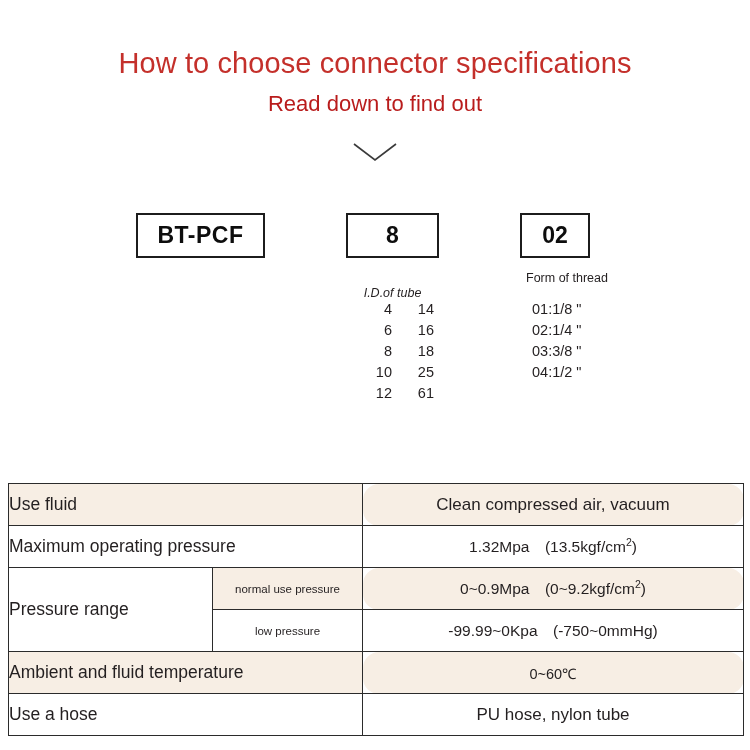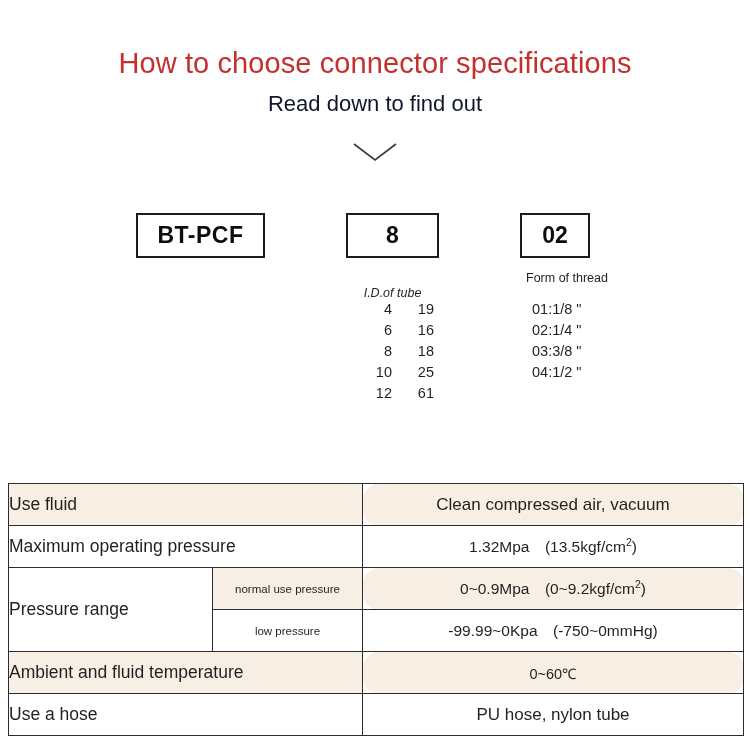--- a/index.html
+++ b/index.html
@@ -30,21 +30,21 @@
     white-space: nowrap;
   }
   .subtitle {
     position: absolute;
     left: 0;
     top: 91px;
     width: 750px;
     text-align: center;
     font-size: 22px;
     font-weight: 400;
-    color: #0f172a;
+    color: #b91c1c;
     white-space: nowrap;
   }
 
   
   .chevron {
     position: absolute;
     left: 352px;
     top: 141px;
     width: 46px;
     height: 22px;
@@ -159,21 +159,21 @@
 <div class="codebox b1">BT-PCF</div>
 <div class="codebox b2">8</div>
 <div class="codebox b3">02</div>
 
 <div class="boxcaption c2">I.D.of tube</div>
 <div class="boxcaption c3">Form of thread</div>
 
 <div class="tube-list">
   <div class="tube-row">
     <span class="c-a">4</span>
-    <span class="c-b">19</span>
+    <span class="c-b">14</span>
   </div>
   <div class="tube-row">
     <span class="c-a">6</span>
     <span class="c-b">16</span>
   </div>
   <div class="tube-row">
     <span class="c-a">8</span>
     <span class="c-b">18</span>
   </div>
   <div class="tube-row">

